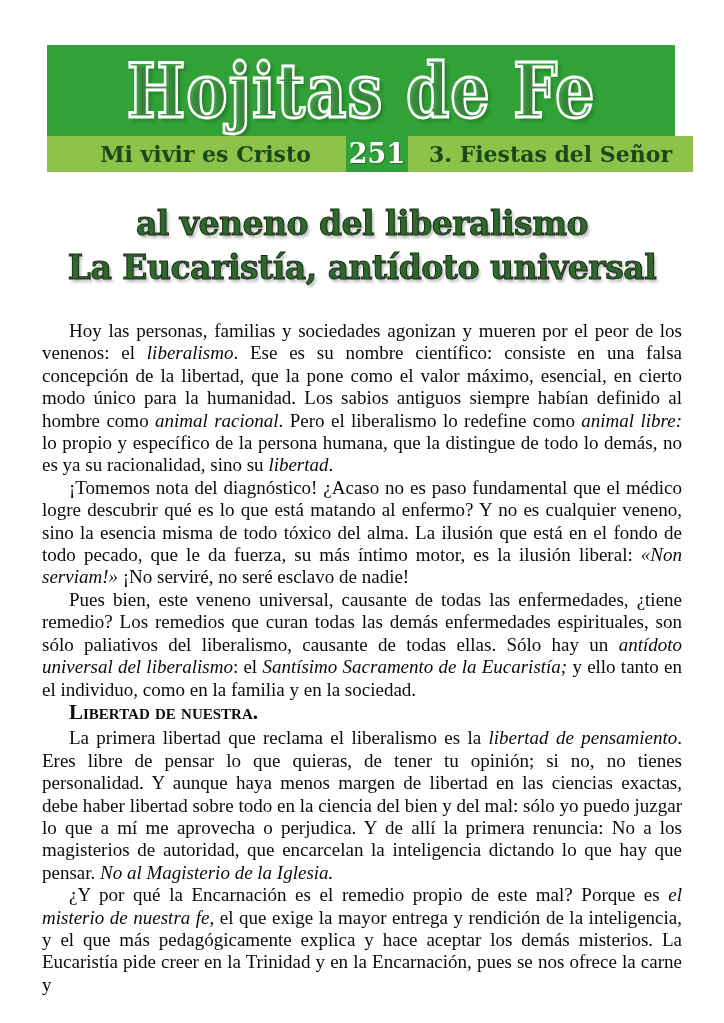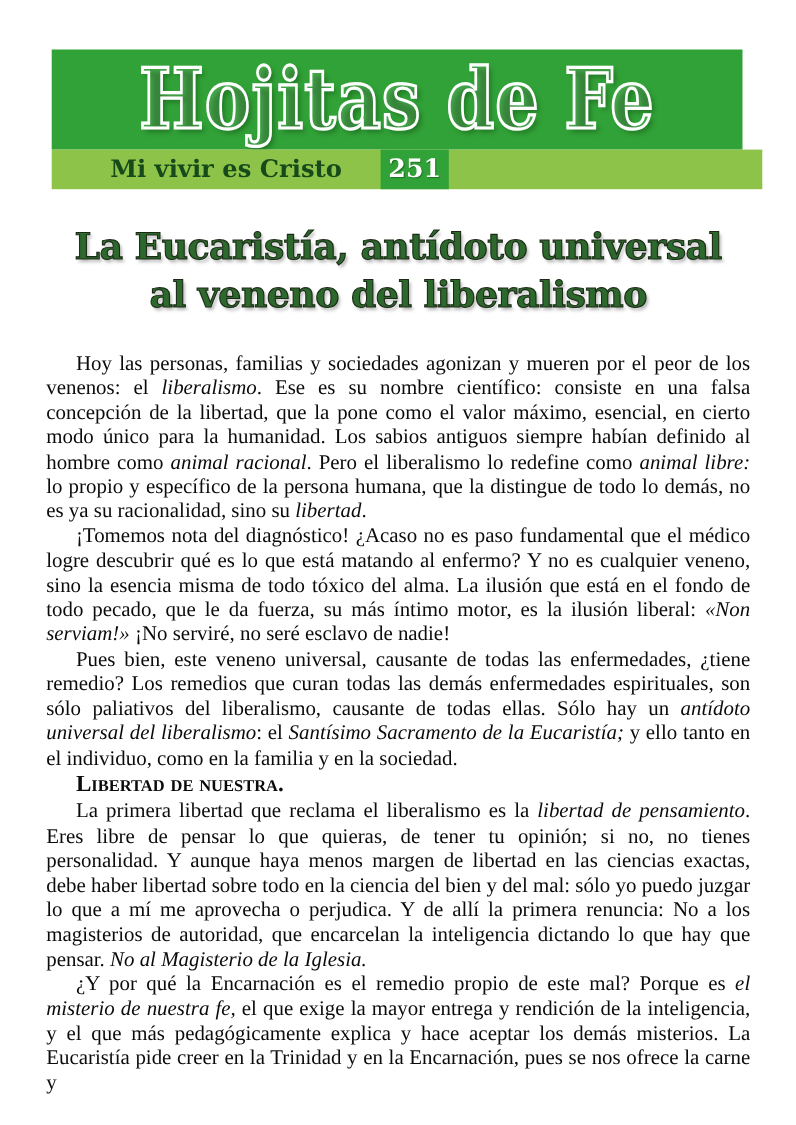--- a/index.html
+++ b/index.html
@@ -57,21 +57,21 @@
     color: #174a1a;
     font-size: 22px;
     white-space: nowrap;
     overflow: hidden;
   }
   .subbar-left  { width: 281px; }
   .issue-box {
     width: 62px;
     background: #31a237;
     color: #ffffff;
-    font-size: 23px;
+    font-size: 27px;
     text-shadow: 1px 1px 1px rgba(0,40,0,0.4);
   }
   .subbar-right { flex: 1; }
 
   
   .doc-title {
     position: absolute;
     left: 0; top: 202px;
     width: 724px;
     text-align: center;
@@ -119,25 +119,26 @@
 
 <div class="page">
 
   <div class="banner">
     <div class="banner-title">Hojitas de Fe</div>
   </div>
 
   <div class="subbar">
     <div class="subbar-cell subbar-left">Mi vivir es Cristo</div>
     <div class="subbar-cell issue-box">251</div>
+    <div class="subbar-cell subbar-right">3. Fiestas del Señor</div>
   </div>
 
   <div class="doc-title">
+    <div>al veneno del liberalismo</div>
     <div>La Eucaristía, antídoto universal</div>
-    <div>al veneno del liberalismo</div>
   </div>
 
   <div class="body-text">
     <div>
         <p><span>Hoy las personas, familias y sociedades agonizan y mueren por el peor de los venenos: el </span><em>liberalismo</em><span>. Ese es su nombre científico: consiste en una falsa concepción de la libertad, que la pone como el valor máximo, esencial, en cierto modo único para la humanidad. Los sabios antiguos siempre habían definido al hombre como </span><em>animal racional</em><span>. Pero el liberalismo lo redefine como </span><em>animal libre:</em><span> lo propio y específico de la persona humana, que la distingue de todo lo demás, no es ya su racionalidad, sino su </span><em>libertad</em><span>.</span></p>
         <p><span>¡Tomemos nota del diagnóstico! ¿Acaso no es paso fundamental que el médico logre descubrir qué es lo que está matando al enfermo? Y no es cualquier veneno, sino la esencia misma de todo tóxico del alma. La ilusión que está en el fondo de todo pecado, que le da fuerza, su más íntimo motor, es la ilusión liberal: </span><em>«Non serviam!»</em><span> ¡No serviré, no seré esclavo de nadie!</span></p>
         <p><span>Pues bien, este veneno universal, causante de todas las enfermedades, ¿tiene remedio? Los remedios que curan todas las demás enfermedades espirituales, son sólo paliativos del liberalismo, causante de todas ellas. Sólo hay un </span><em>antídoto universal del liberalismo</em><span>: el </span><em>Santísimo Sacramento de la Eucaristía;</em><span> y ello tanto en el individuo, como en la familia y en la sociedad.</span></p>
       </div>
 
 

